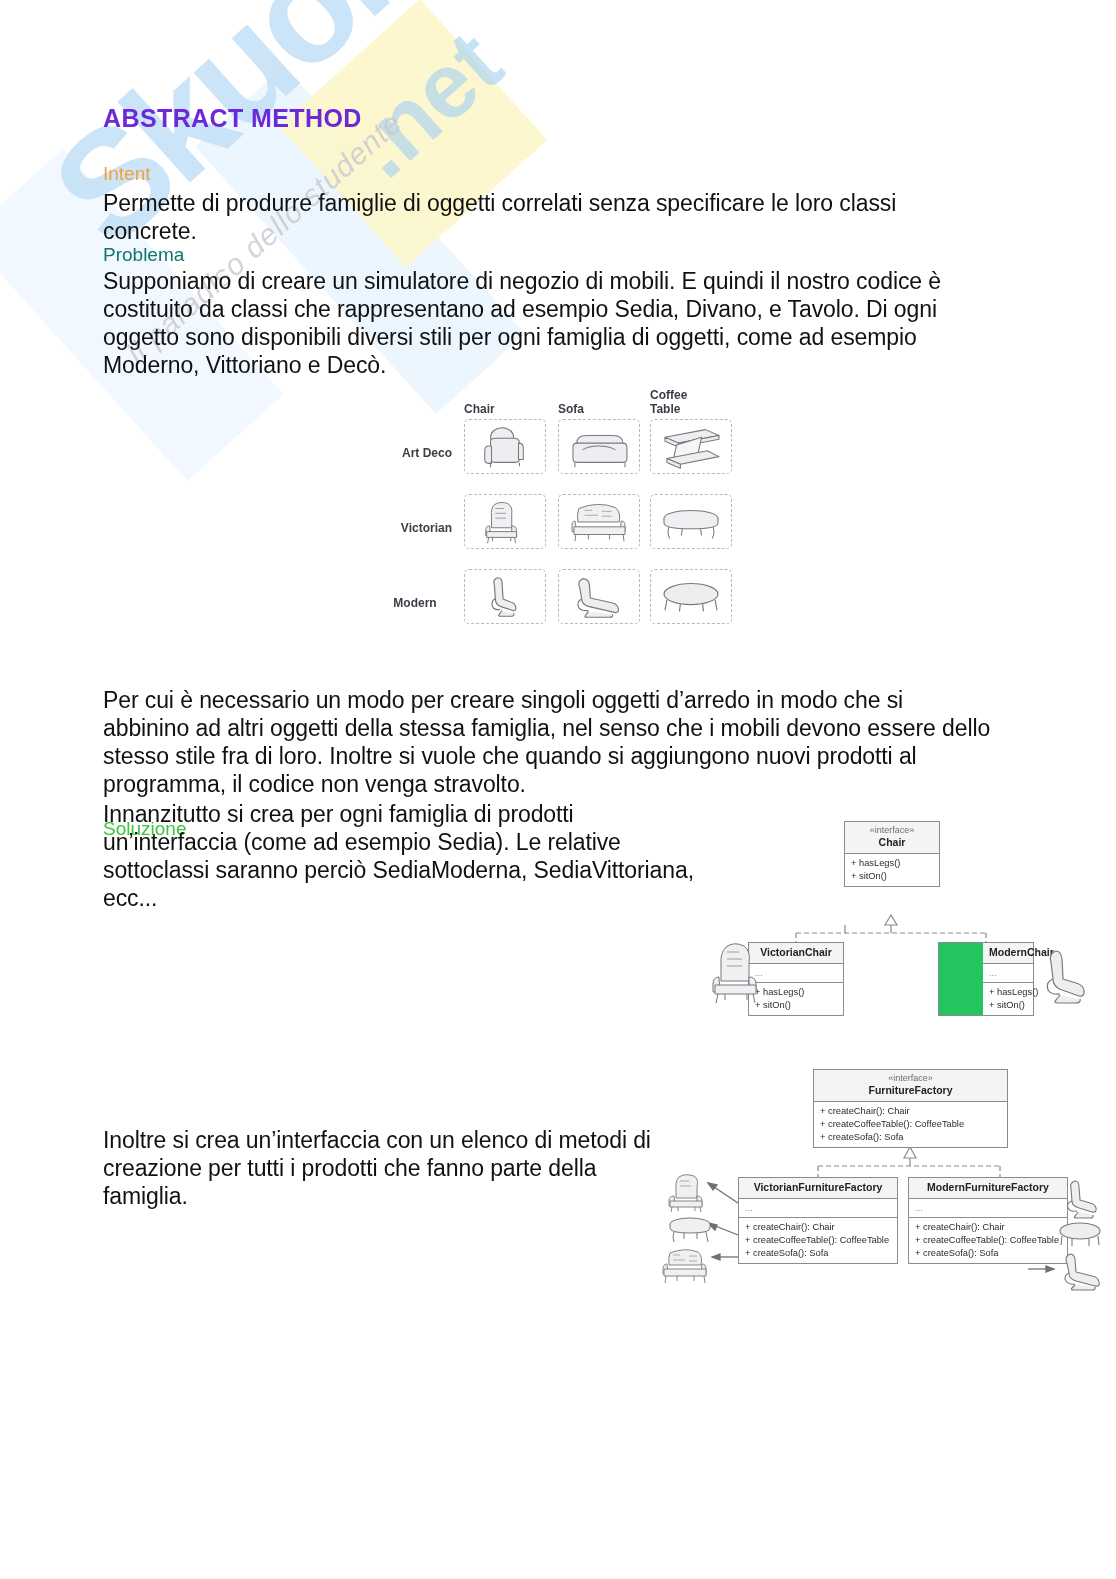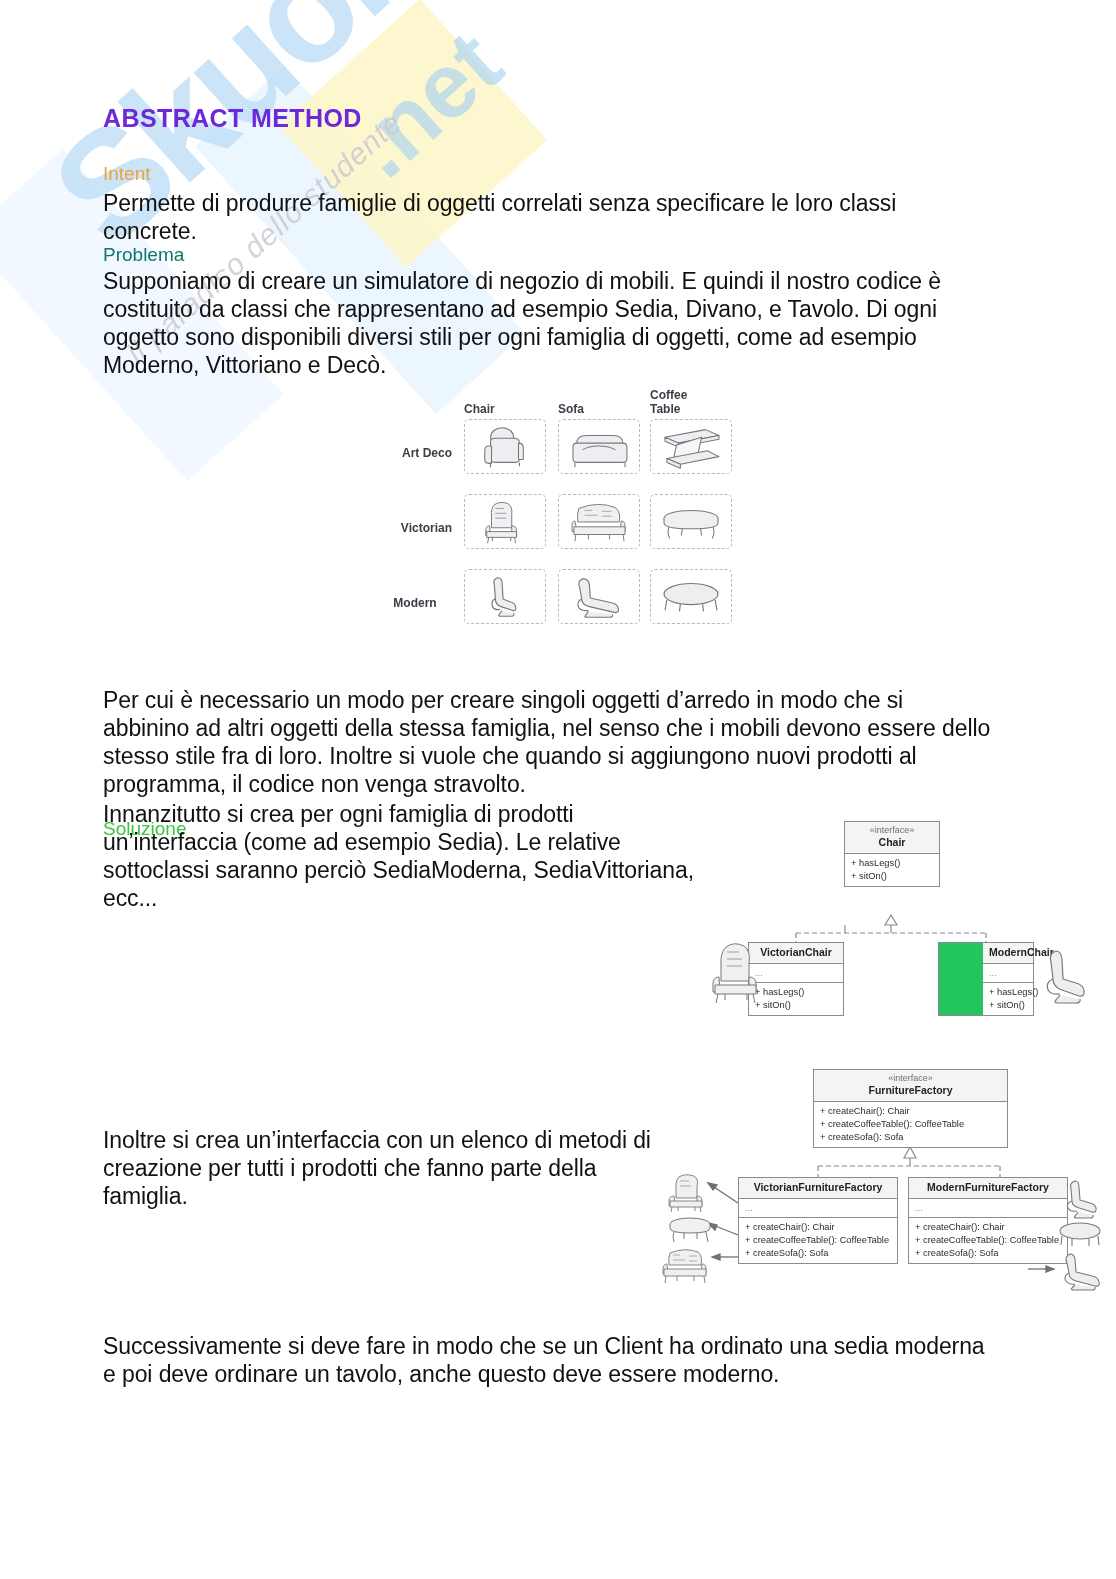--- a/index.html
+++ b/index.html
@@ -447,15 +447,14 @@
       <svg width="56" height="42" viewBox="0 0 56 42">
           <g fill="#eeeef0" stroke="#78787f" stroke-width="1.1" stroke-linejoin="round">
         <path d="M16 5 Q10 8 13 14 L15 24 Q15 30 22 32 L41 37 Q46 38 45 33 Q44 28 38 27 L22 23 L21 10 Q20 5 16 5Z"></path>
         <path d="M15 24 Q9 27 12 32 Q15 36 21 35" fill="none"></path>
         <path d="M21 36 L18 39 Q16 41 20 41 L38 41 Q42 41 41 38"></path>
       </g>
         </svg>
     </div>
   </div>
 
-  <div class="para p-success">Successivamente si deve fare in modo che se un Client ha ordinato una sedia moderna e poi deve ordinare un tavolo, anche questo deve essere moderno.</div>
 
 </div>
 
 </body></html>

